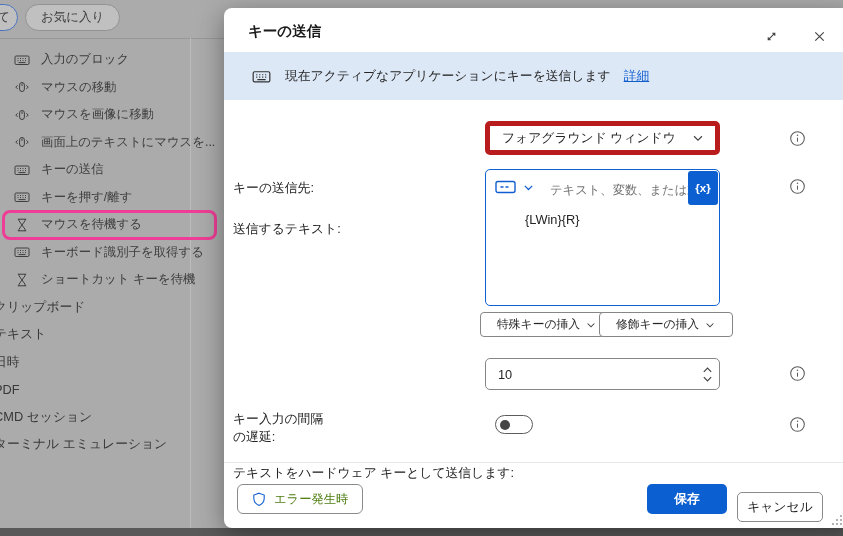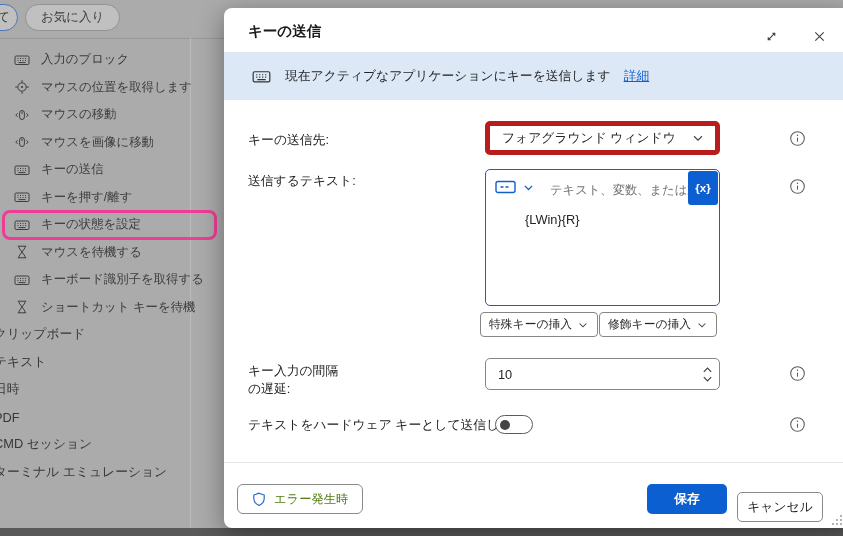--- a/index.html
+++ b/index.html
@@ -47,21 +47,21 @@
   .dlg-title { position:absolute; left:24px; top:14px; font-size:14.5px; font-weight:700; color:#1b1b1b; }
   .dlg-tool { position:absolute; top:15px; width:26px; height:26px; display:flex; align-items:center;
               justify-content:center; color:#424242; cursor:pointer; border-radius:4px; }
   .dlg-expand { left:534px; } .dlg-close { left:582px; }
 
   .infobar { position:absolute; left:0; top:44px; width:100%; height:48px; background:#dde8f7;
              display:flex; align-items:center; padding-left:28px; gap:14px; font-size:12.8px; color:#242424; }
   .infobar a { color:#115ed0; text-decoration:underline; margin-left:13px; cursor:pointer; }
   .infobar .ic { width:19px; height:19px; color:#333; flex:none; }
 
-  .fld-label { position:absolute; left:24px; font-size:12.8px; color:#242424; }
+  .fld-label { position:absolute; left:9px; font-size:12.8px; color:#242424;margin-top:48px; }
 
   .select-box {
     position:absolute; left:261px; top:113px; width:235px; height:34px;
     border:5px solid #b91c1c; border-radius:5px; background:#fff;
     display:flex; align-items:center; padding:0 10px 0 12px; cursor:pointer;
   }
   .select-box .val { flex:1; font-size:12.8px; white-space:nowrap; overflow:hidden; }
   .chev { width:14px; height:14px; color:#424242; flex:none; }
 
   .info-ic { position:absolute; left:565px; width:17px; height:17px; color:#5a5a5a; cursor:pointer; }
@@ -78,21 +78,21 @@
   .var-btn {
     position:absolute; top:1px; right:1px; width:30px; height:34px;
     background:#0b5fd0; color:#fff; border:none; border-radius:3px;
     font-size:11.5px; font-weight:700; cursor:pointer; font-family:inherit;
   }
   .ta-value { position:absolute; left:9px; top:42px; font-size:12.8px; color:#242424;margin-left:30px; }
 
   .insert-btn {
     position:absolute; top:304px; height:25px; background:#fff;
     border:1px solid #868686; border-radius:4px; font-size:11.8px; color:#242424;
-    display:flex; align-items:center; gap:5px; padding:0 8px; cursor:pointer; font-family:inherit;
+    display:flex; align-items:center; gap:5px; padding:0 16px; cursor:pointer; font-family:inherit;
     white-space:nowrap;
   }
   .insert-special { left:256px; } .insert-modifier { left:375px; }
   .insert-btn .chev { width:12px; height:12px; }
 
   .spinner-box {
     position:absolute; left:261px; top:350px; width:235px; height:32px;
     border:1px solid #868686; border-radius:5px; background:#fff;
     display:flex; align-items:center; padding:0 6px 0 12px;
   }
@@ -152,71 +152,61 @@
           <svg viewBox="0 0 16 16" fill="none" stroke="currentColor" stroke-width="1">
             <rect x="1" y="4" width="14" height="8.5" rx="1.2"></rect>
             <path d="M3.5 6.5h1M6 6.5h1M8.5 6.5h1M11 6.5h1M3.5 8.6h1M6 8.6h1M8.5 8.6h1M11 8.6h1M4.5 10.6h7"></path>
           </svg>
         </span>
       <span>入力のブロック</span>
     </div>
     <div class="side-row">
       <span class="ic">
           <svg viewBox="0 0 16 16" fill="none" stroke="currentColor" stroke-width="1">
-            <circle cx="8" cy="8" r="4.2"></circle>
-            <circle cx="8" cy="8" r="1.1" fill="currentColor" stroke="none"></circle>
-            <path d="M8 1.2v2.2M8 12.6v2.2M1.2 8h2.2M12.6 8h2.2"></path>
-          </svg>
-        </span>
-      <span>マウスの位置を取得します</span>
-    </div>
-    <div class="side-row">
-      <span class="ic">
-          <svg viewBox="0 0 16 16" fill="none" stroke="currentColor" stroke-width="1">
             <rect x="5.6" y="3.5" width="4.8" height="9" rx="2.4"></rect>
             <path d="M8 4.5v2.5M3.6 6.3 1.8 8.1l1.8 1.8M12.4 6.3l1.8 1.8-1.8 1.8"></path>
           </svg>
         </span>
       <span>マウスの移動</span>
     </div>
     <div class="side-row">
       <span class="ic">
           <svg viewBox="0 0 16 16" fill="none" stroke="currentColor" stroke-width="1">
             <rect x="5.6" y="3.5" width="4.8" height="9" rx="2.4"></rect>
             <path d="M8 4.5v2.5M3.6 6.3 1.8 8.1l1.8 1.8M12.4 6.3l1.8 1.8-1.8 1.8"></path>
           </svg>
         </span>
       <span>マウスを画像に移動</span>
     </div>
     <div class="side-row">
       <span class="ic">
           <svg viewBox="0 0 16 16" fill="none" stroke="currentColor" stroke-width="1">
+            <rect x="5.6" y="3.5" width="4.8" height="9" rx="2.4"></rect>
+            <path d="M8 4.5v2.5M3.6 6.3 1.8 8.1l1.8 1.8M12.4 6.3l1.8 1.8-1.8 1.8"></path>
+          </svg>
+        </span>
+      <span>画面上のテキストにマウスを...</span>
+    </div>
+    <div class="side-row">
+      <span class="ic">
+          <svg viewBox="0 0 16 16" fill="none" stroke="currentColor" stroke-width="1">
             <rect x="1" y="4" width="14" height="8.5" rx="1.2"></rect>
             <path d="M3.5 6.5h1M6 6.5h1M8.5 6.5h1M11 6.5h1M3.5 8.6h1M6 8.6h1M8.5 8.6h1M11 8.6h1M4.5 10.6h7"></path>
           </svg>
         </span>
       <span>キーの送信</span>
     </div>
     <div class="side-row">
       <span class="ic">
           <svg viewBox="0 0 16 16" fill="none" stroke="currentColor" stroke-width="1">
             <rect x="1" y="4" width="14" height="8.5" rx="1.2"></rect>
             <path d="M3.5 6.5h1M6 6.5h1M8.5 6.5h1M11 6.5h1M3.5 8.6h1M6 8.6h1M8.5 8.6h1M11 8.6h1M4.5 10.6h7"></path>
           </svg>
         </span>
       <span>キーを押す/離す</span>
-    </div>
-    <div class="side-row">
-      <span class="ic">
-          <svg viewBox="0 0 16 16" fill="none" stroke="currentColor" stroke-width="1">
-            <rect x="1" y="4" width="14" height="8.5" rx="1.2"></rect>
-            <path d="M3.5 6.5h1M6 6.5h1M8.5 6.5h1M11 6.5h1M3.5 8.6h1M6 8.6h1M8.5 8.6h1M11 8.6h1M4.5 10.6h7"></path>
-          </svg>
-        </span>
-      <span>キーの状態を設定</span>
     </div>
     <div class="side-row">
       <span class="ic">
           <svg viewBox="0 0 16 16" fill="none" stroke="currentColor" stroke-width="1">
             <path d="M3.8 2.2h8.4M3.8 13.8h8.4M5 2.2v1.6L8 8l3-4.2V2.2M5 13.8v-1.6L8 8l3 4.2v1.6"></path>
           </svg>
         </span>
       <span>マウスを待機する</span>
     </div>
     <div class="side-row">

